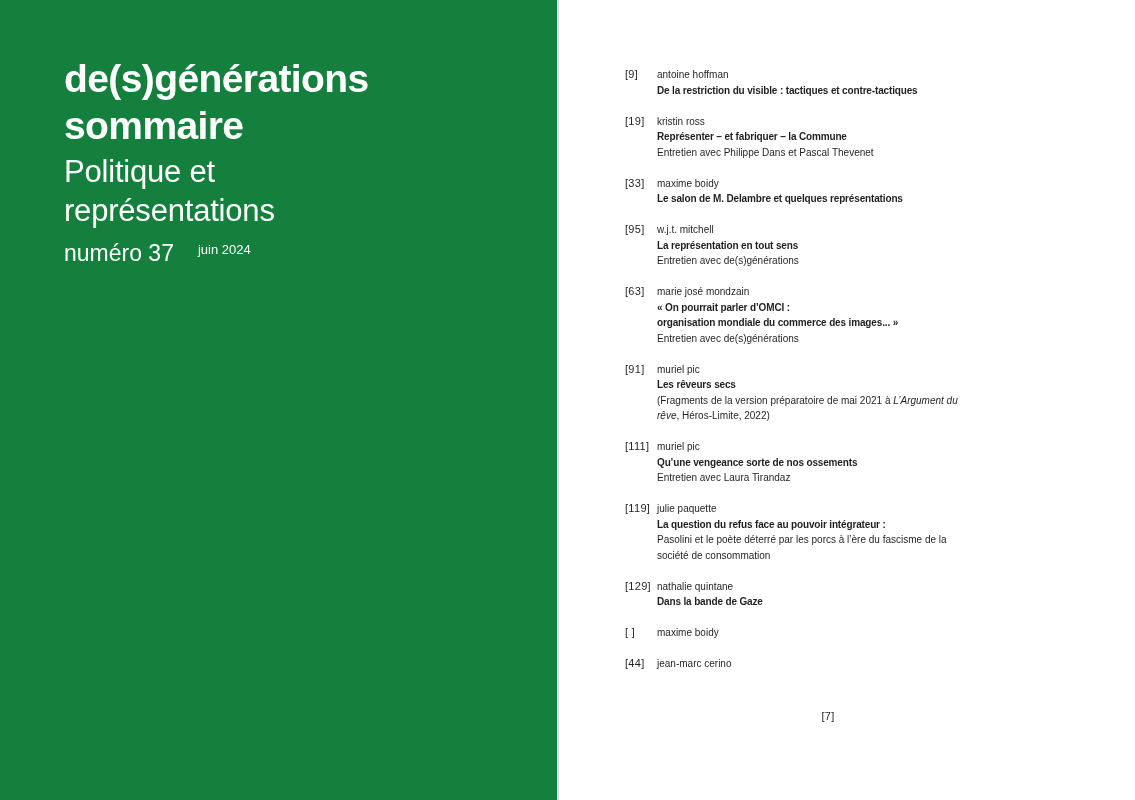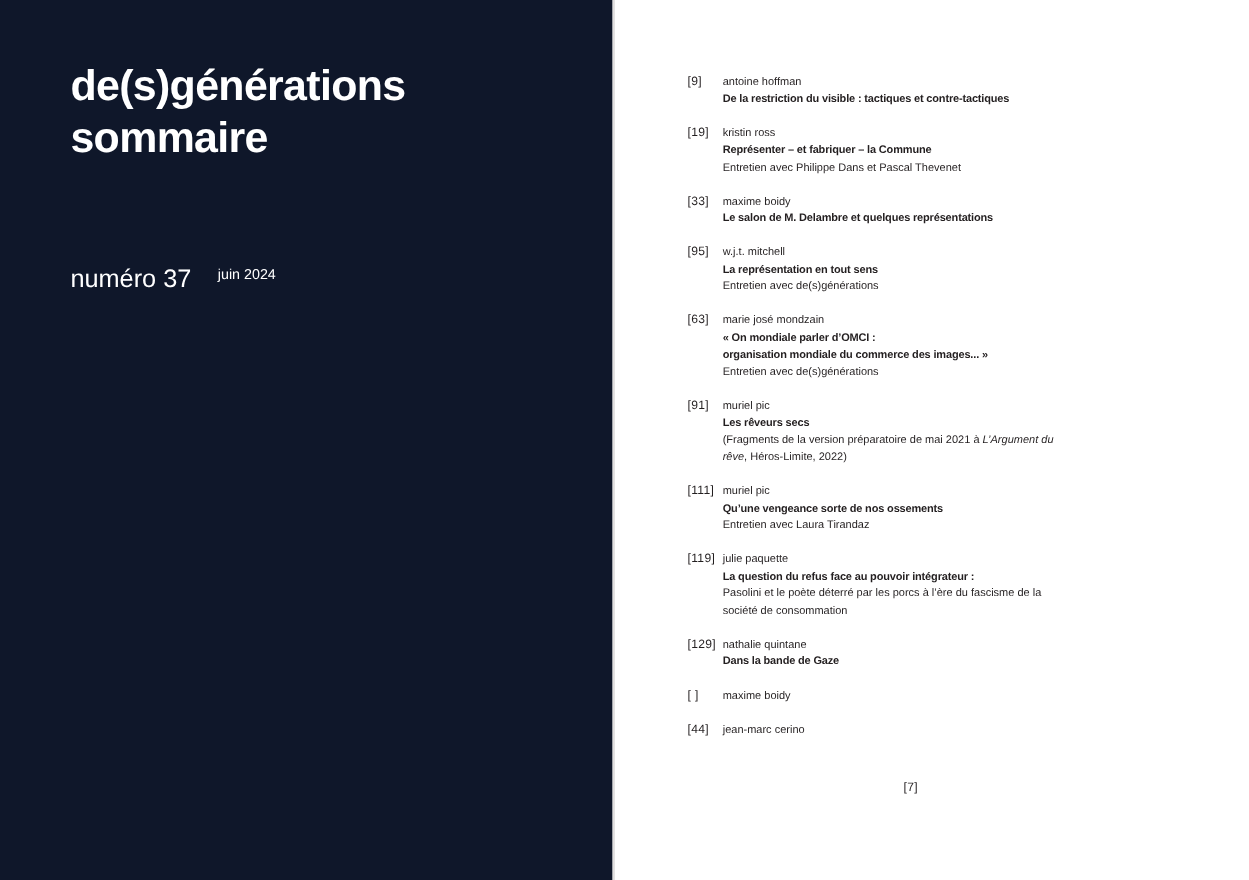--- a/index.html
+++ b/index.html
@@ -11,21 +11,21 @@
     overflow: hidden;
     font-family: "Liberation Sans", sans-serif;
     color: #231f20;
   }
 
   
   .left-panel {
     position: absolute;
     left: 0; top: 0;
     width: 557px; height: 800px;
-    background: #0f172a;
+    background: #15803d;
     color: #ffffff;
   }
   .brand {
     position: absolute;
     left: 64px; top: 55px;
     font-size: 39px;
     font-weight: bold;
     line-height: 47px;
     letter-spacing: -0.6px;
   }
@@ -95,20 +95,24 @@
 </head>
 <body>
 
 <div class="page">
 
   <div class="left-panel">
     <div class="brand">
       <div>de(s)générations</div>
       <div>sommaire</div>
     </div>
+    <div class="subtitle">
+      <div>Politique et</div>
+      <div>représentations</div>
+    </div>
     <div class="issue">
       <span>numéro 37</span><span class="date">juin 2024</span>
     </div>
   </div>
 
   <div class="right-panel">
     <div class="toc">
 
       <div class="entry">
         <div class="num">[9]</div>
@@ -141,21 +145,21 @@
           <div class="line author">w.j.t. mitchell</div>
           <div class="line title">La représentation en tout sens</div>
           <div class="line sub">Entretien avec de(s)générations</div>
         </div>
       </div>
 
       <div class="entry">
         <div class="num">[63]</div>
         <div class="body">
           <div class="line author">marie josé mondzain</div>
-          <div class="line title">« On mondiale parler d’OMCI :</div>
+          <div class="line title">« On pourrait parler d’OMCI :</div>
           <div class="line title">organisation mondiale du commerce des images... »</div>
           <div class="line sub">Entretien avec de(s)générations</div>
         </div>
       </div>
 
 
       <div class="entry">
         <div class="num">[91]</div>
         <div class="body">
           <div class="line author">muriel pic</div>

